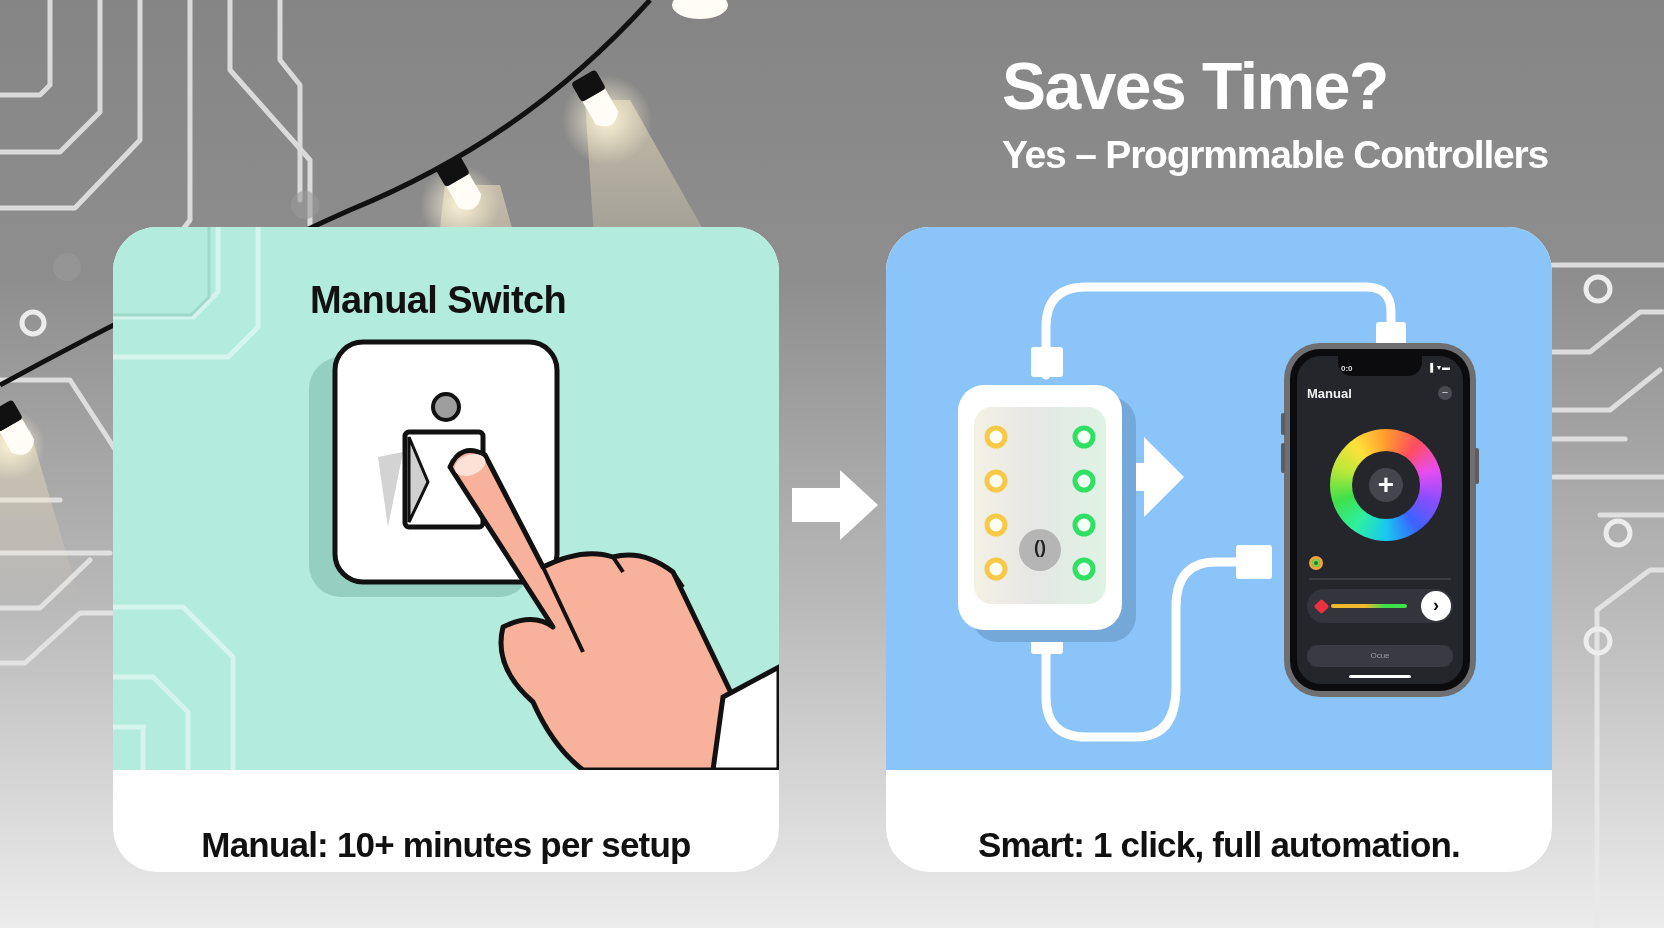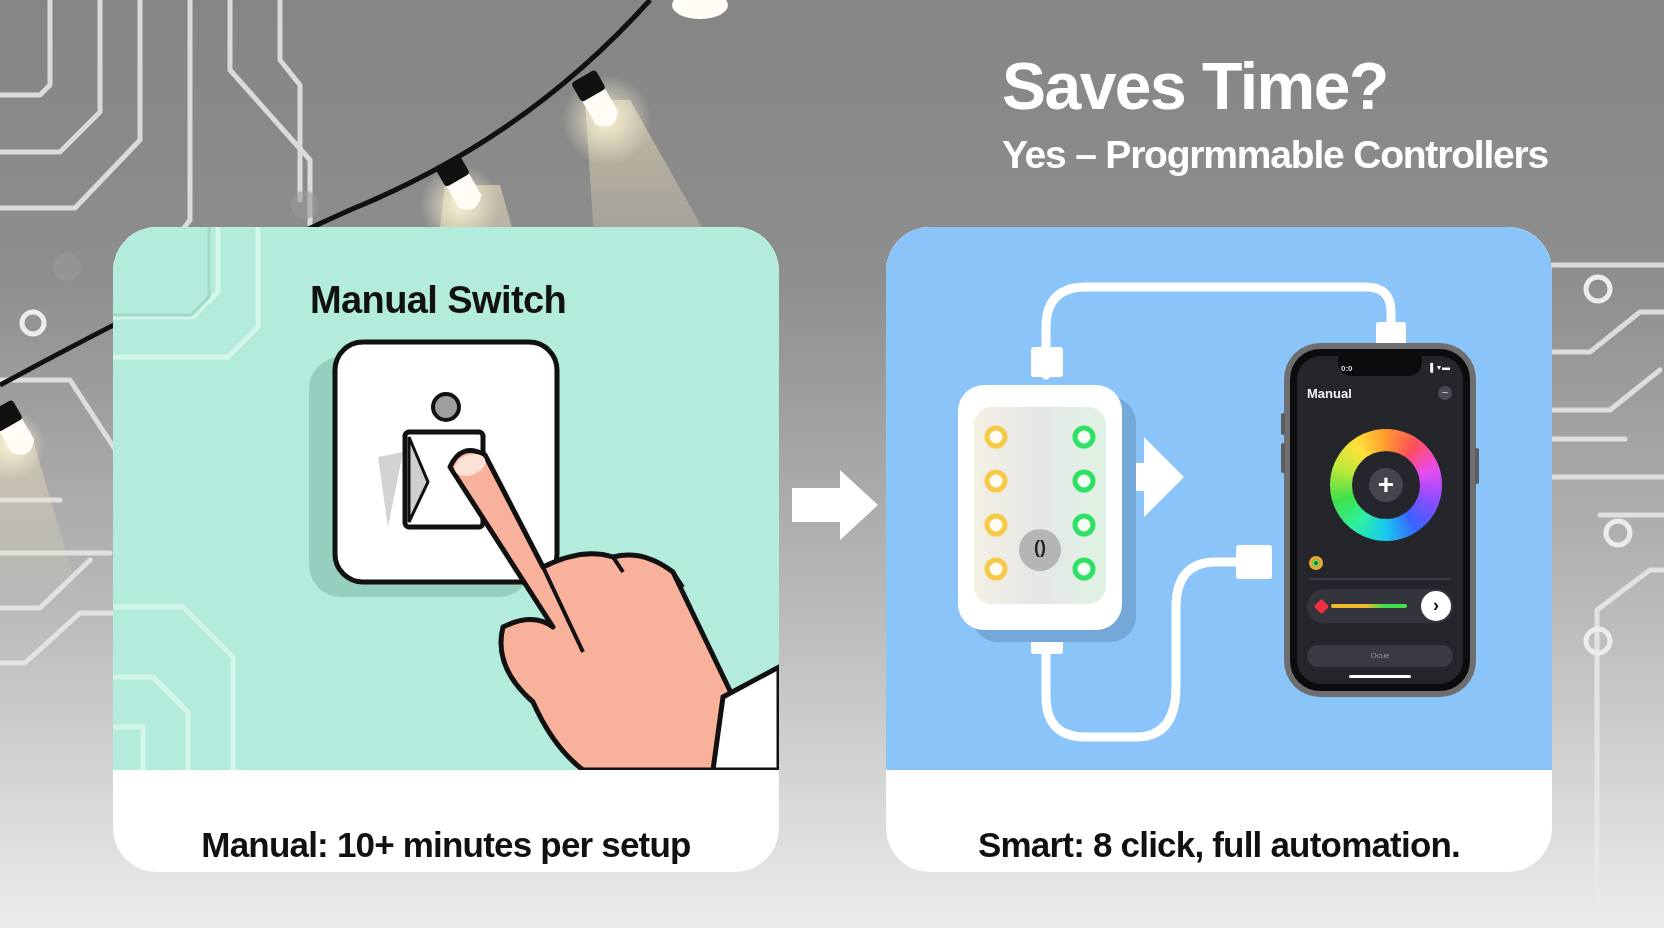--- a/index.html
+++ b/index.html
@@ -193,21 +193,21 @@
           <circle cx="126" cy="52" r="9"></circle>
             <circle cx="126" cy="96" r="9"></circle>
             <circle cx="126" cy="140" r="9"></circle>
             <circle cx="126" cy="184" r="9"></circle>
         </g>
         <circle cx="82" cy="165" r="21" fill="#b5b5b5"></circle>
       </svg>
       <div style="position:absolute;left:61px;top:152px;width:42px;height:26px;text-align:center;font-size:18px;font-weight:700;color:#222;">()</div>
     </div>
   </div>
-  <div class="card-caption">Smart: 8 click, full automation.</div>
+  <div class="card-caption">Smart: 1 click, full automation.</div>
 </div>
 
 <div class="phone">
   <div class="side-btn" style="left:-3px;top:70px;width:4px;height:22px;"></div>
   <div class="side-btn" style="left:-3px;top:100px;width:4px;height:30px;"></div>
   <div class="side-btn" style="right:-3px;top:105px;width:4px;height:36px;"></div>
   <div class="phone-inner">
     <div class="phone-screen">
       <div class="notch"></div>
       <div class="status-time">0:0</div>

